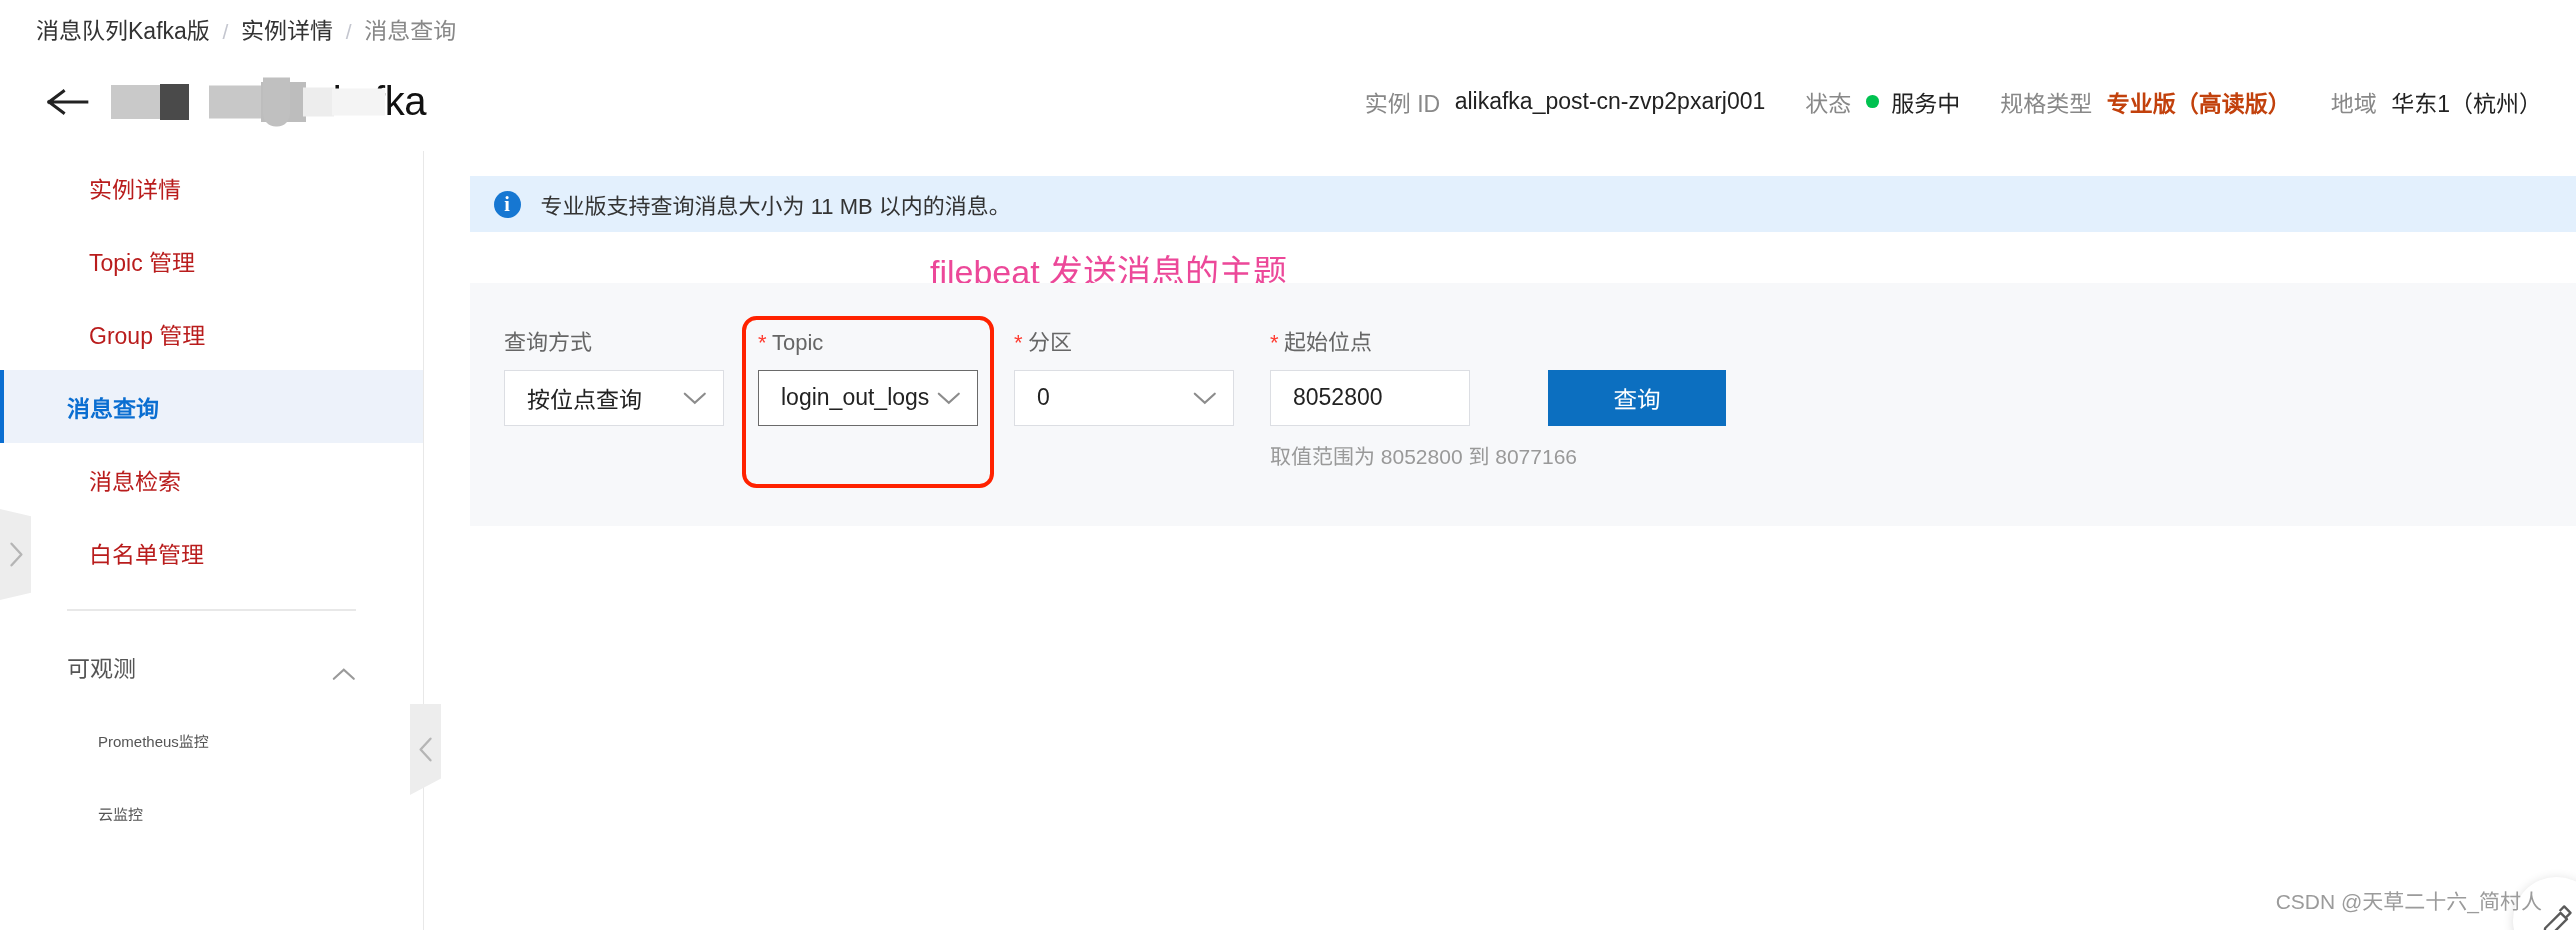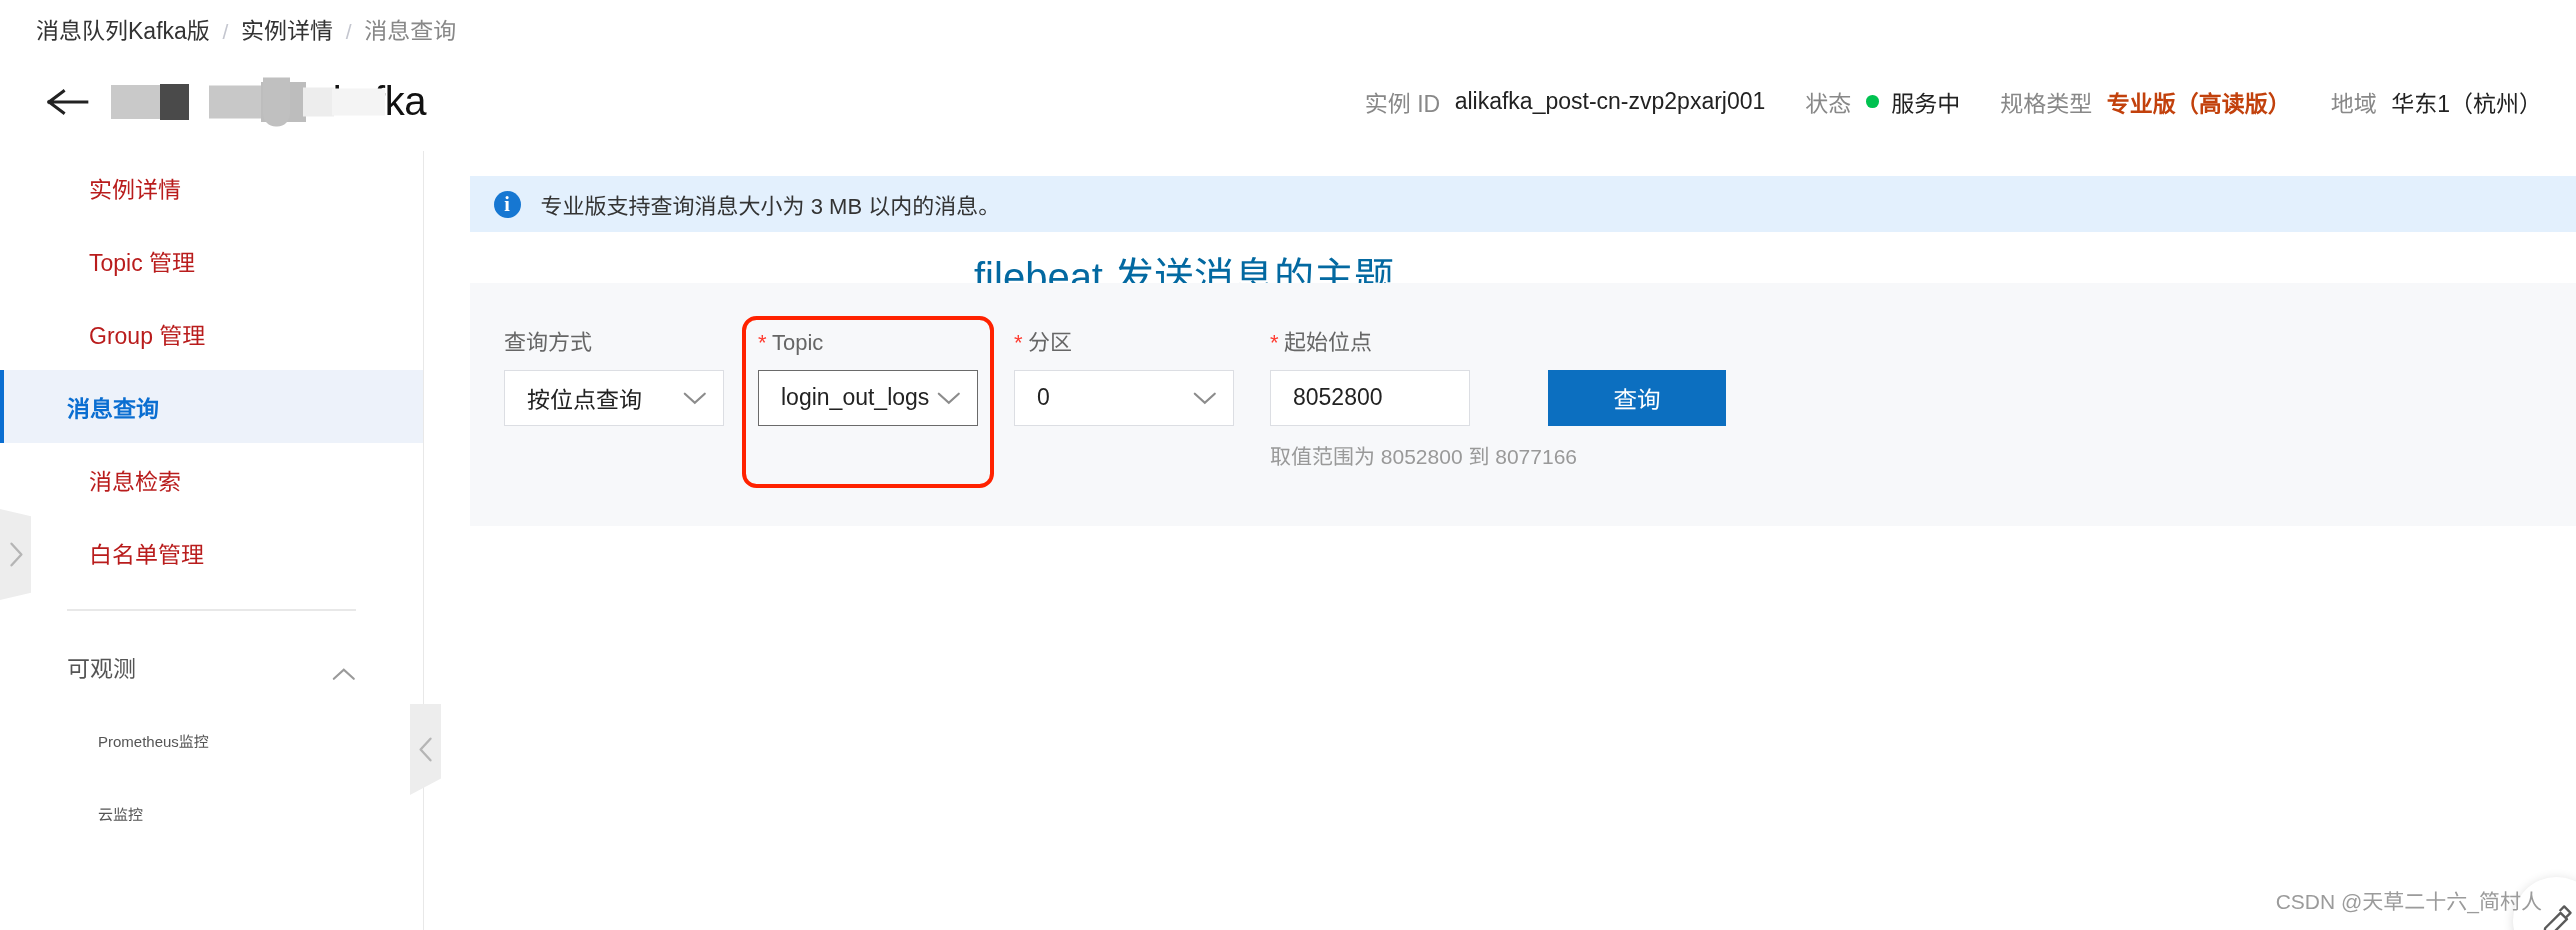--- a/index.html
+++ b/index.html
@@ -202,23 +202,23 @@
     flex: 0 0 auto;
   }
   .info-text {
     font-size: 22px;
     color: #333333;
     white-space: nowrap;
   }
 
   .annotation {
     position: absolute;
-    left: 504px; top: 94px;
-    font-size: 40px;
-    color: #0369a1;
+    left: 460px; top: 94px;
+    font-size: 34px;
+    color: #ec4899;
     white-space: nowrap;
   }
 
   .form-panel {
     position: absolute;
     left: 0; top: 132px;
     width: 2106px; height: 243px;
     background: #f7f8fa;
   }
 
@@ -420,21 +420,21 @@
     <div class="collapse-handle mid">
       <svg width="18" height="29" viewBox="0 0 20 32" aria-hidden="true">
         <path d="M15 4 L4 16 L15 28" stroke="#b5b5b5" stroke-width="2.6" fill="none" stroke-linecap="round" stroke-linejoin="round"></path>
       </svg>
     </div>
 
     <main class="main">
 
       <div class="info-banner">
         <span class="info-icon">i</span>
-        <span class="info-text">专业版支持查询消息大小为 3 MB 以内的消息。</span>
+        <span class="info-text">专业版支持查询消息大小为 11 MB 以内的消息。</span>
       </div>
 
       <div class="annotation">filebeat 发送消息的主题</div>
 
       <section class="form-panel">
 
         <div class="field f-query">
           <div class="field-label">
             <span>查询方式</span>
           </div>

